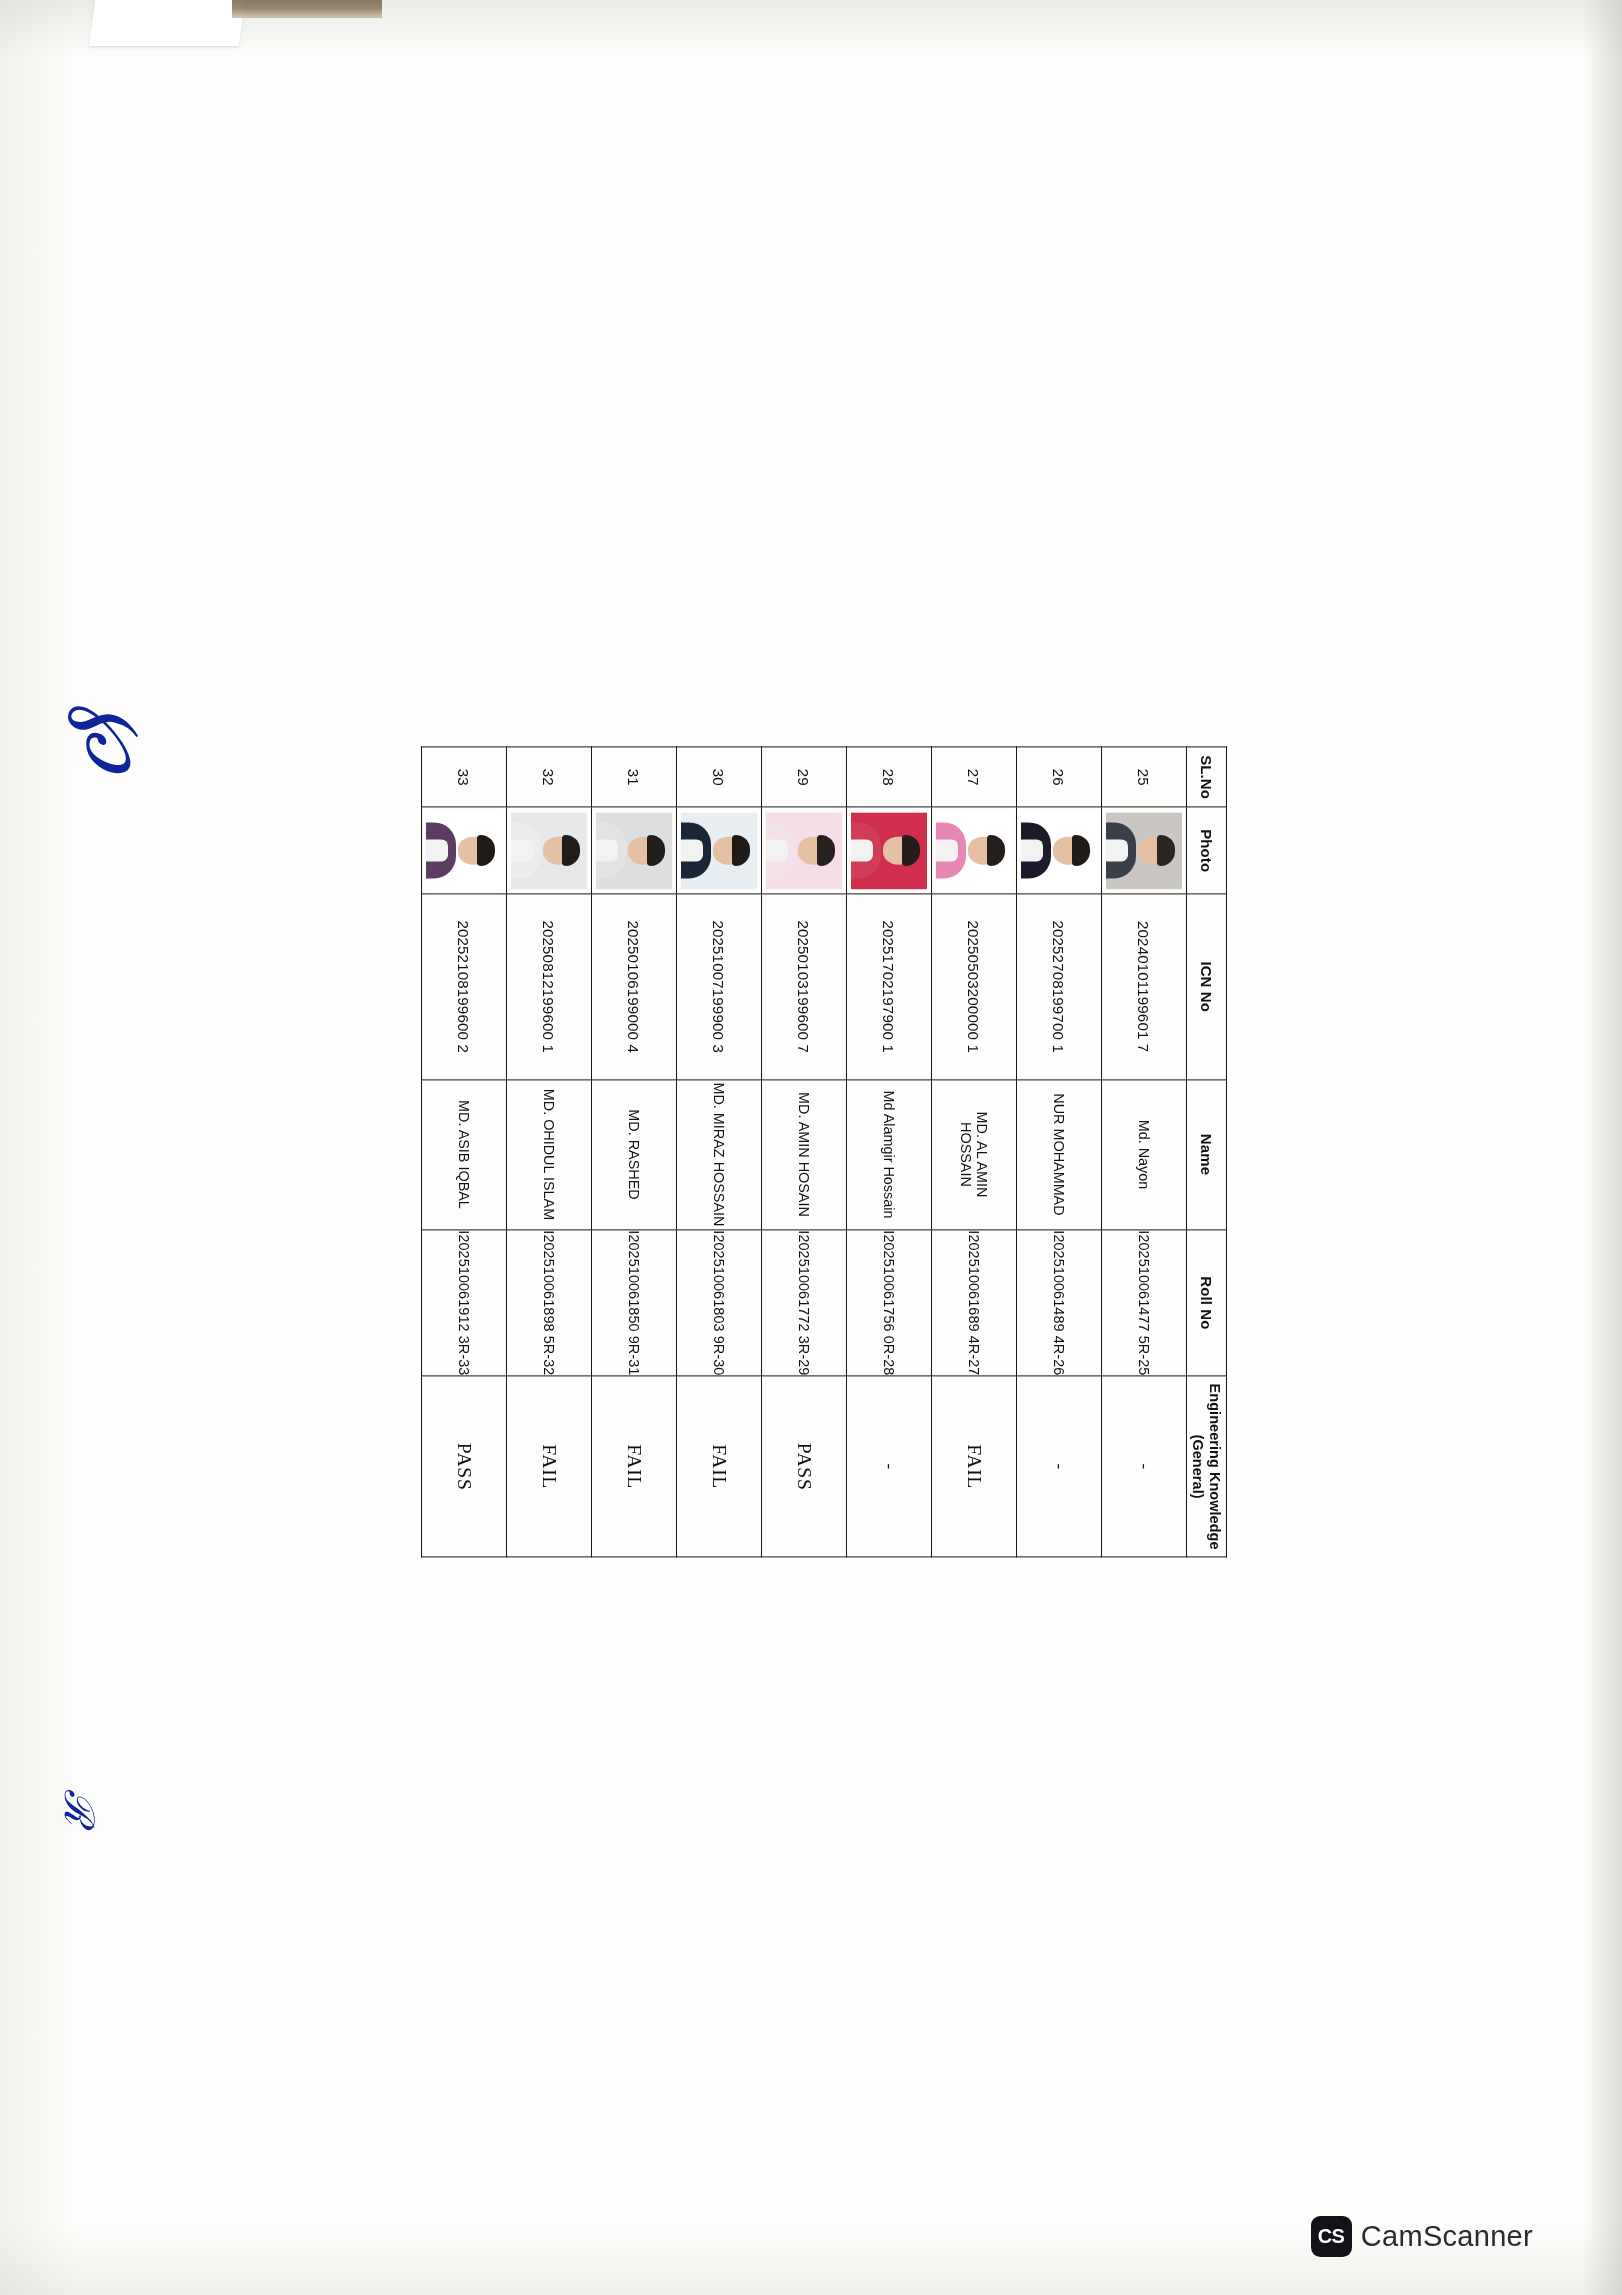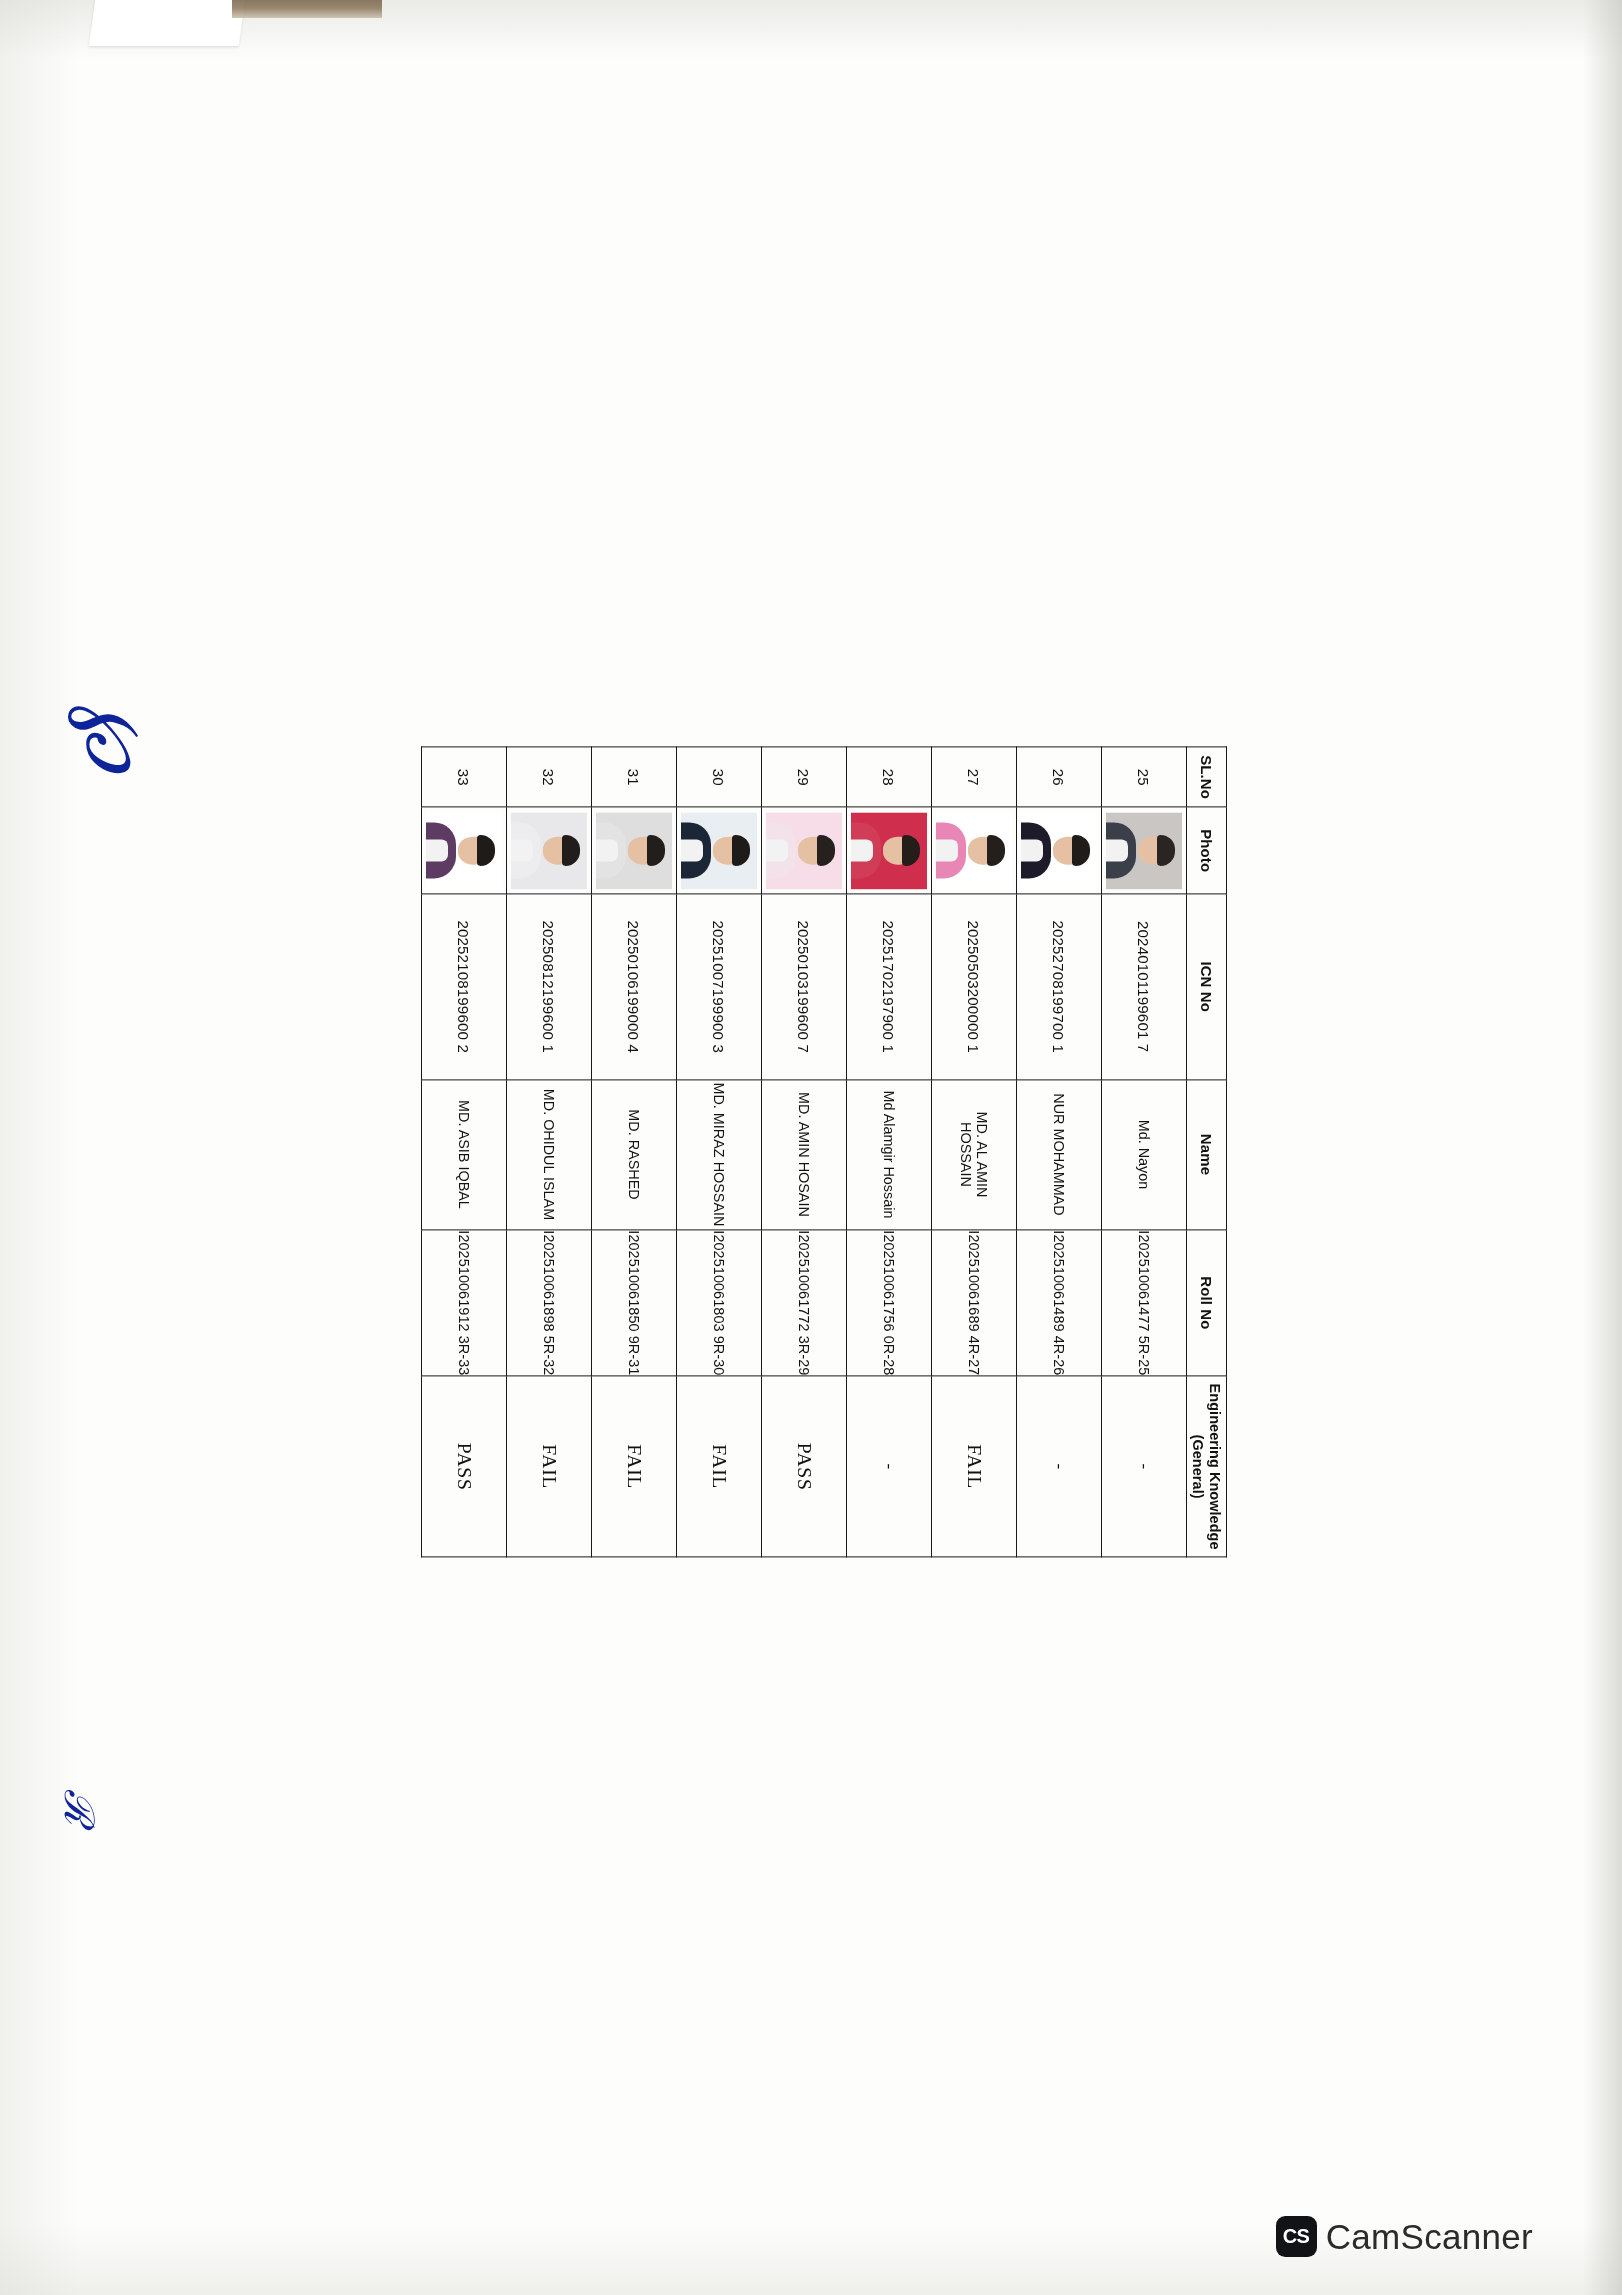--- a/index.html
+++ b/index.html
@@ -204,21 +204,21 @@
     border-radius: 9.2px;
     color: #ffffff;
     font-weight: bold;
     font-size: 20px;
     display: flex;
     align-items: center;
     justify-content: center;
     letter-spacing: -0.7px;
   }
   .cs-text {
-    font-size: 35px;
+    font-size: 29px;
     color: #2b2b2b;
     letter-spacing: 0.3px;
   }
 </style>
 </head>
 <body>
 
 <div class="scan-page">
   <div class="scan-artifact-corner"></div>
   <div class="scan-artifact-top"></div>

